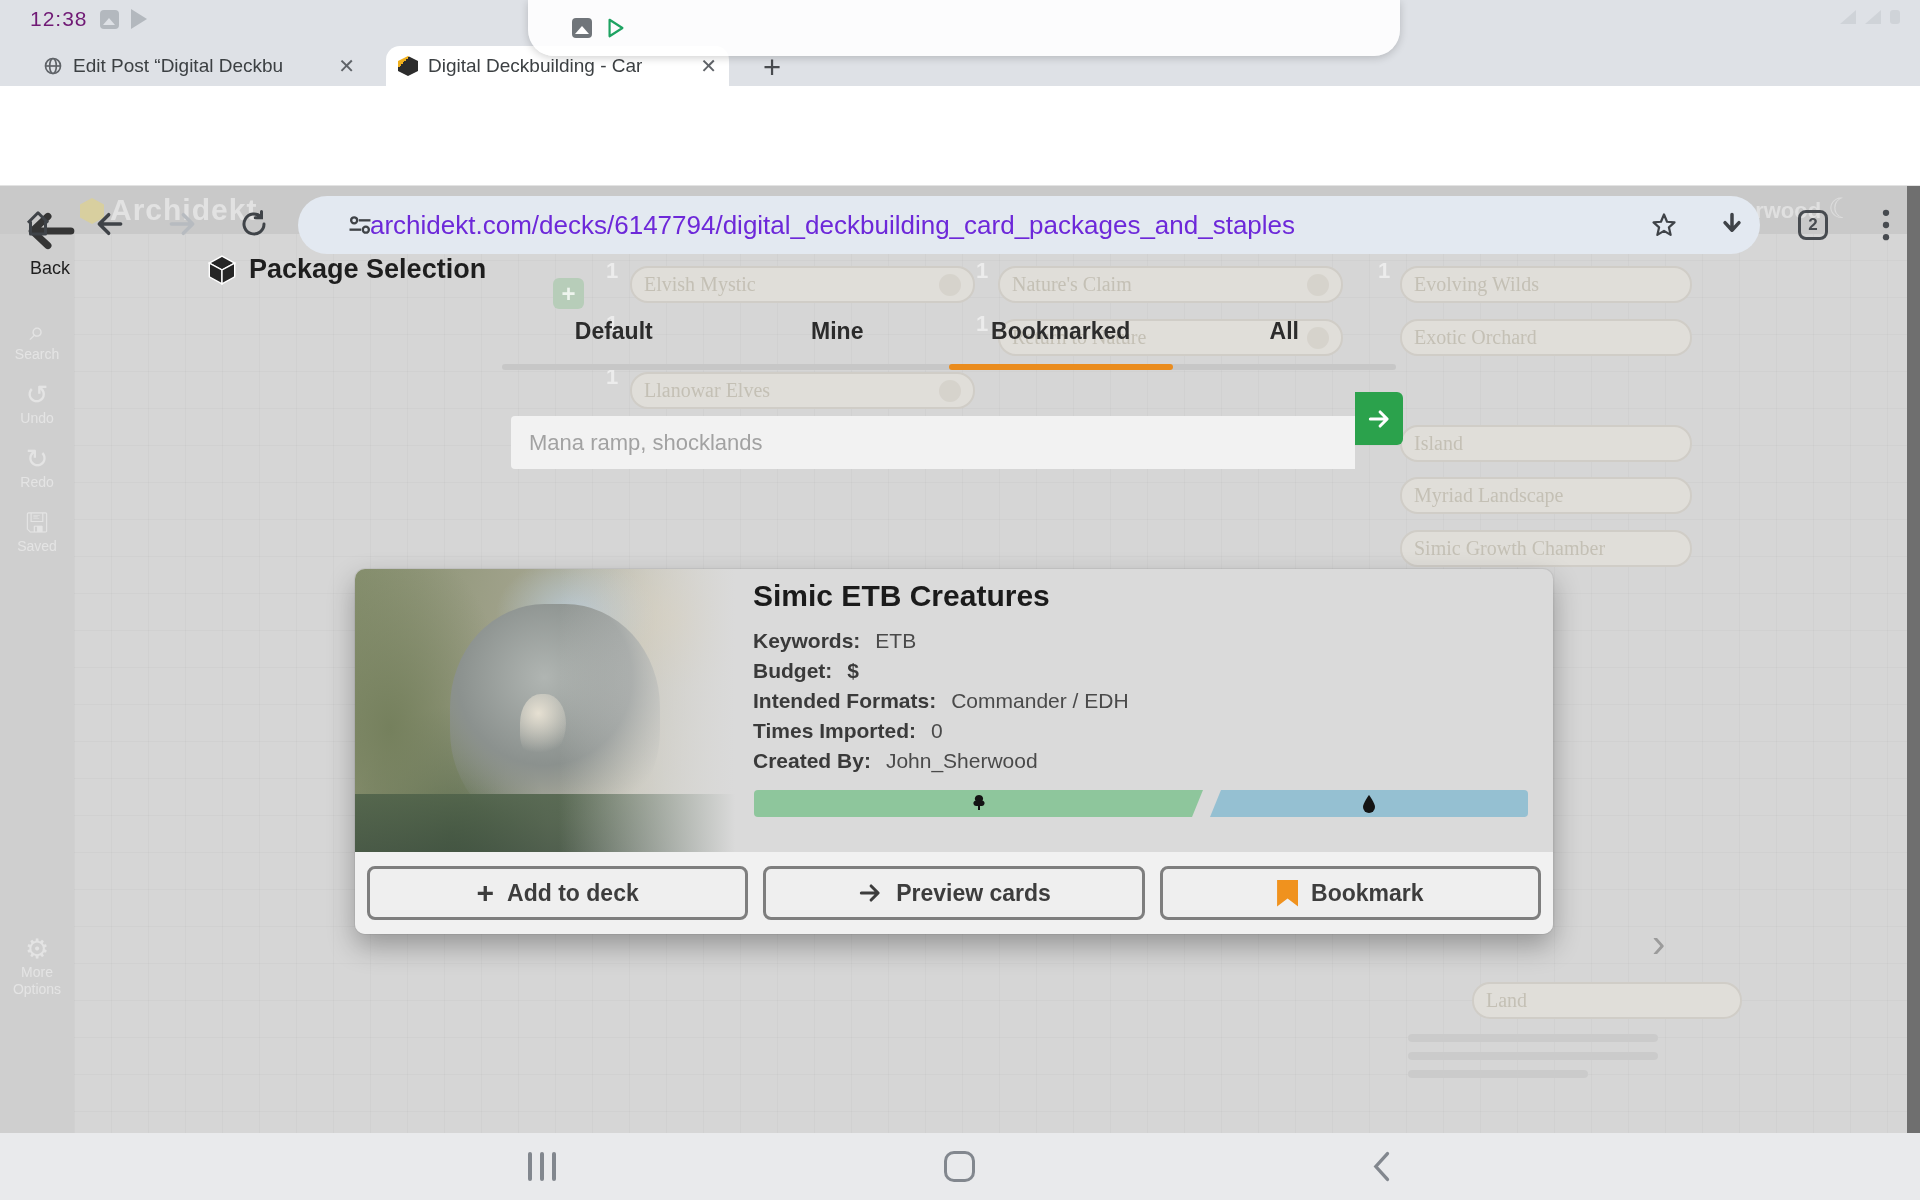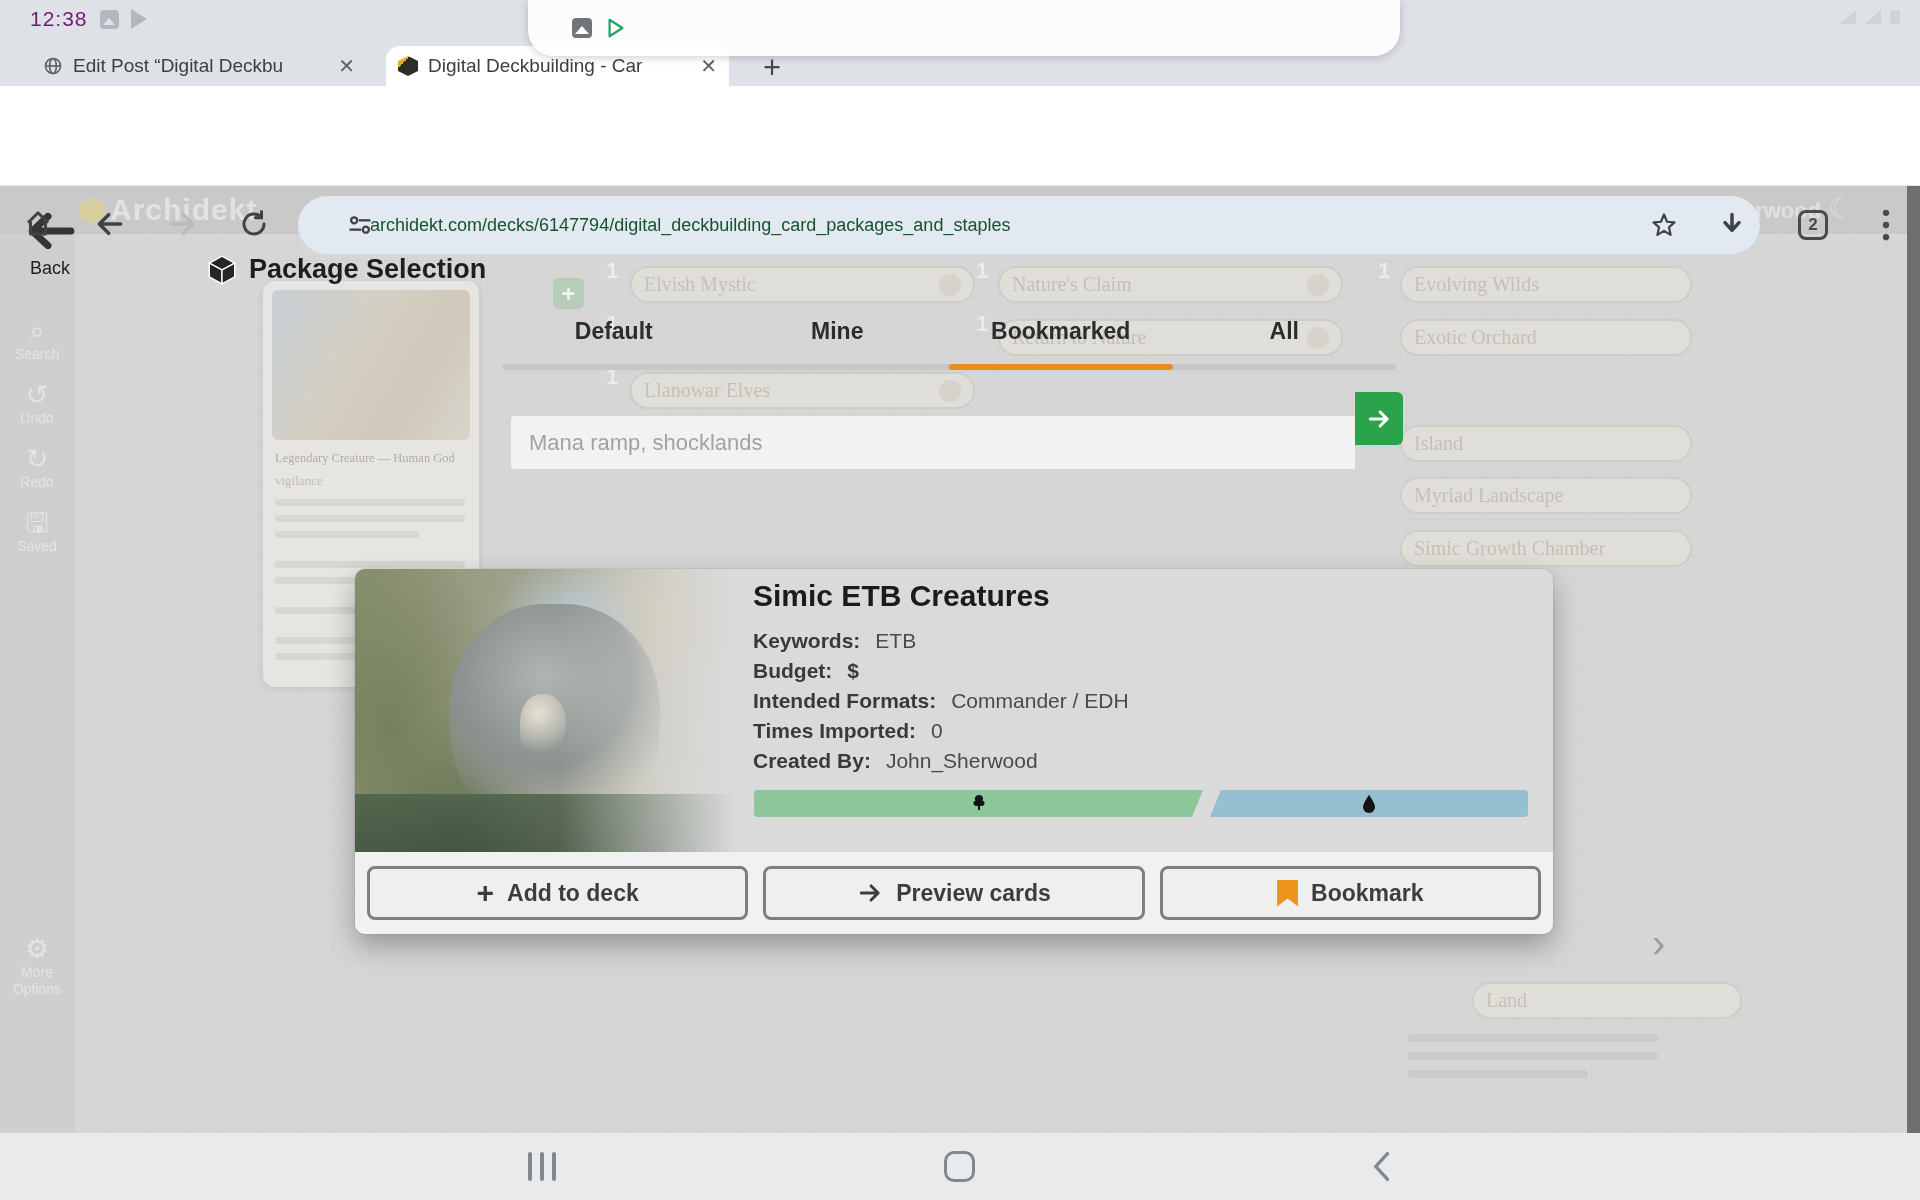--- a/index.html
+++ b/index.html
@@ -32,21 +32,21 @@
   .notif-pill { position:absolute; left:528px; top:0; width:872px; height:56px; background:rgba(255,255,255,.9);
     border-radius:0 0 26px 26px; box-shadow:0 2px 8px rgba(0,0,0,.18); display:flex; align-items:center; z-index:5; }
   .notif-icons { display:flex; gap:13px; margin-left:44px; align-items:center; }
   .notif-img { width:20px; height:20px; border-radius:4px; background:#70757a; position:relative; }
   .notif-img:after { content:""; position:absolute; left:3px; bottom:4px; border-left:7px solid transparent; border-right:7px solid transparent; border-bottom:8px solid #ffffff; }
 
   
   .toolbar { position:absolute; top:86px; left:0; width:1920px; height:100px; background:#ffffff; border-bottom:1px solid #e3e3e3; z-index:4;}
   .tb-icon { position:absolute; top:116px; width:44px; height:44px; display:flex; align-items:center; justify-content:center; color:#3f4348; }
   .url-pill { position:absolute; left:298px; top:110px; width:1462px; height:58px; background:#e3e9f1; border-radius:29px; display:flex; align-items:center; }
-  .url-text { margin-left:20px; font-size:18px; color:#14532d; white-space:nowrap; overflow:hidden; max-width:1220px; }
+  .url-text { margin-left:20px; font-size:26px; color:#6d28d9; white-space:nowrap; overflow:hidden; max-width:1220px; }
   .pill-ic { position:absolute; top:15px; width:28px; height:28px; color:#3f4348; }
   .tabcount { position:absolute; left:1798px; top:124px; width:30px; height:30px; border:3px solid #474b50; border-radius:8px;
     display:flex; align-items:center; justify-content:center; font-size:17px; font-weight:bold; color:#474b50; }
   .kebab { position:absolute; left:1876px; top:122px; width:20px; height:34px; }
 
   
   .content { position:absolute; top:186px; left:0; width:1920px; height:947px; background:#d6d6d6; overflow:hidden;
     background-image:linear-gradient(rgba(0,0,0,.025) 1px,transparent 1px),linear-gradient(90deg,rgba(0,0,0,.025) 1px,transparent 1px);
     background-size:37px 37px; }
   .scrollbar { position:absolute; right:0; top:0; width:13px; height:947px; background:#6f6f6f; }
@@ -271,33 +271,20 @@
       <div class="sb-item" style="top:274px;">
         <div class="glyph">🖫</div>
         <div class="lbl">Saved</div>
       </div>
       <div class="sb-item" style="top:700px;">
         <div class="glyph">⚙</div>
         <div class="lbl" style="padding:0 4px;">More Options</div>
       </div>
     </div>
 
-    <div class="big-card">
-      <div class="art"></div>
-      <div class="type">Legendary Creature — Human God</div>
-      <div class="kw">vigilance</div>
-      <div class="bc-line" style="top:218px;"></div>
-        <div class="bc-line" style="top:234px;"></div>
-      <div class="bc-line" style="top:250px; right:60px;"></div>
-        <div class="bc-line" style="top:280px;"></div>
-      <div class="bc-line" style="top:296px;"></div>
-        <div class="bc-line" style="top:326px; right:40px;"></div>
-      <div class="bc-line" style="top:356px;"></div>
-        <div class="bc-line" style="top:372px; right:90px;"></div>
-    </div>
     <div class="bg-plus">+</div>
 
     <span class="qty" style="left:606px; top:72px;">1</span>
     <div class="pill" style="left:630px; top:80px; width:345px;">
         <span>Elvish Mystic</span>
         <span class="mana"></span>
       </div>
     <span class="qty" style="left:606px; top:125px;">1</span>
     <span class="qty" style="left:606px; top:178px;">1</span>
     <div class="pill" style="left:630px; top:186px; width:345px;">

